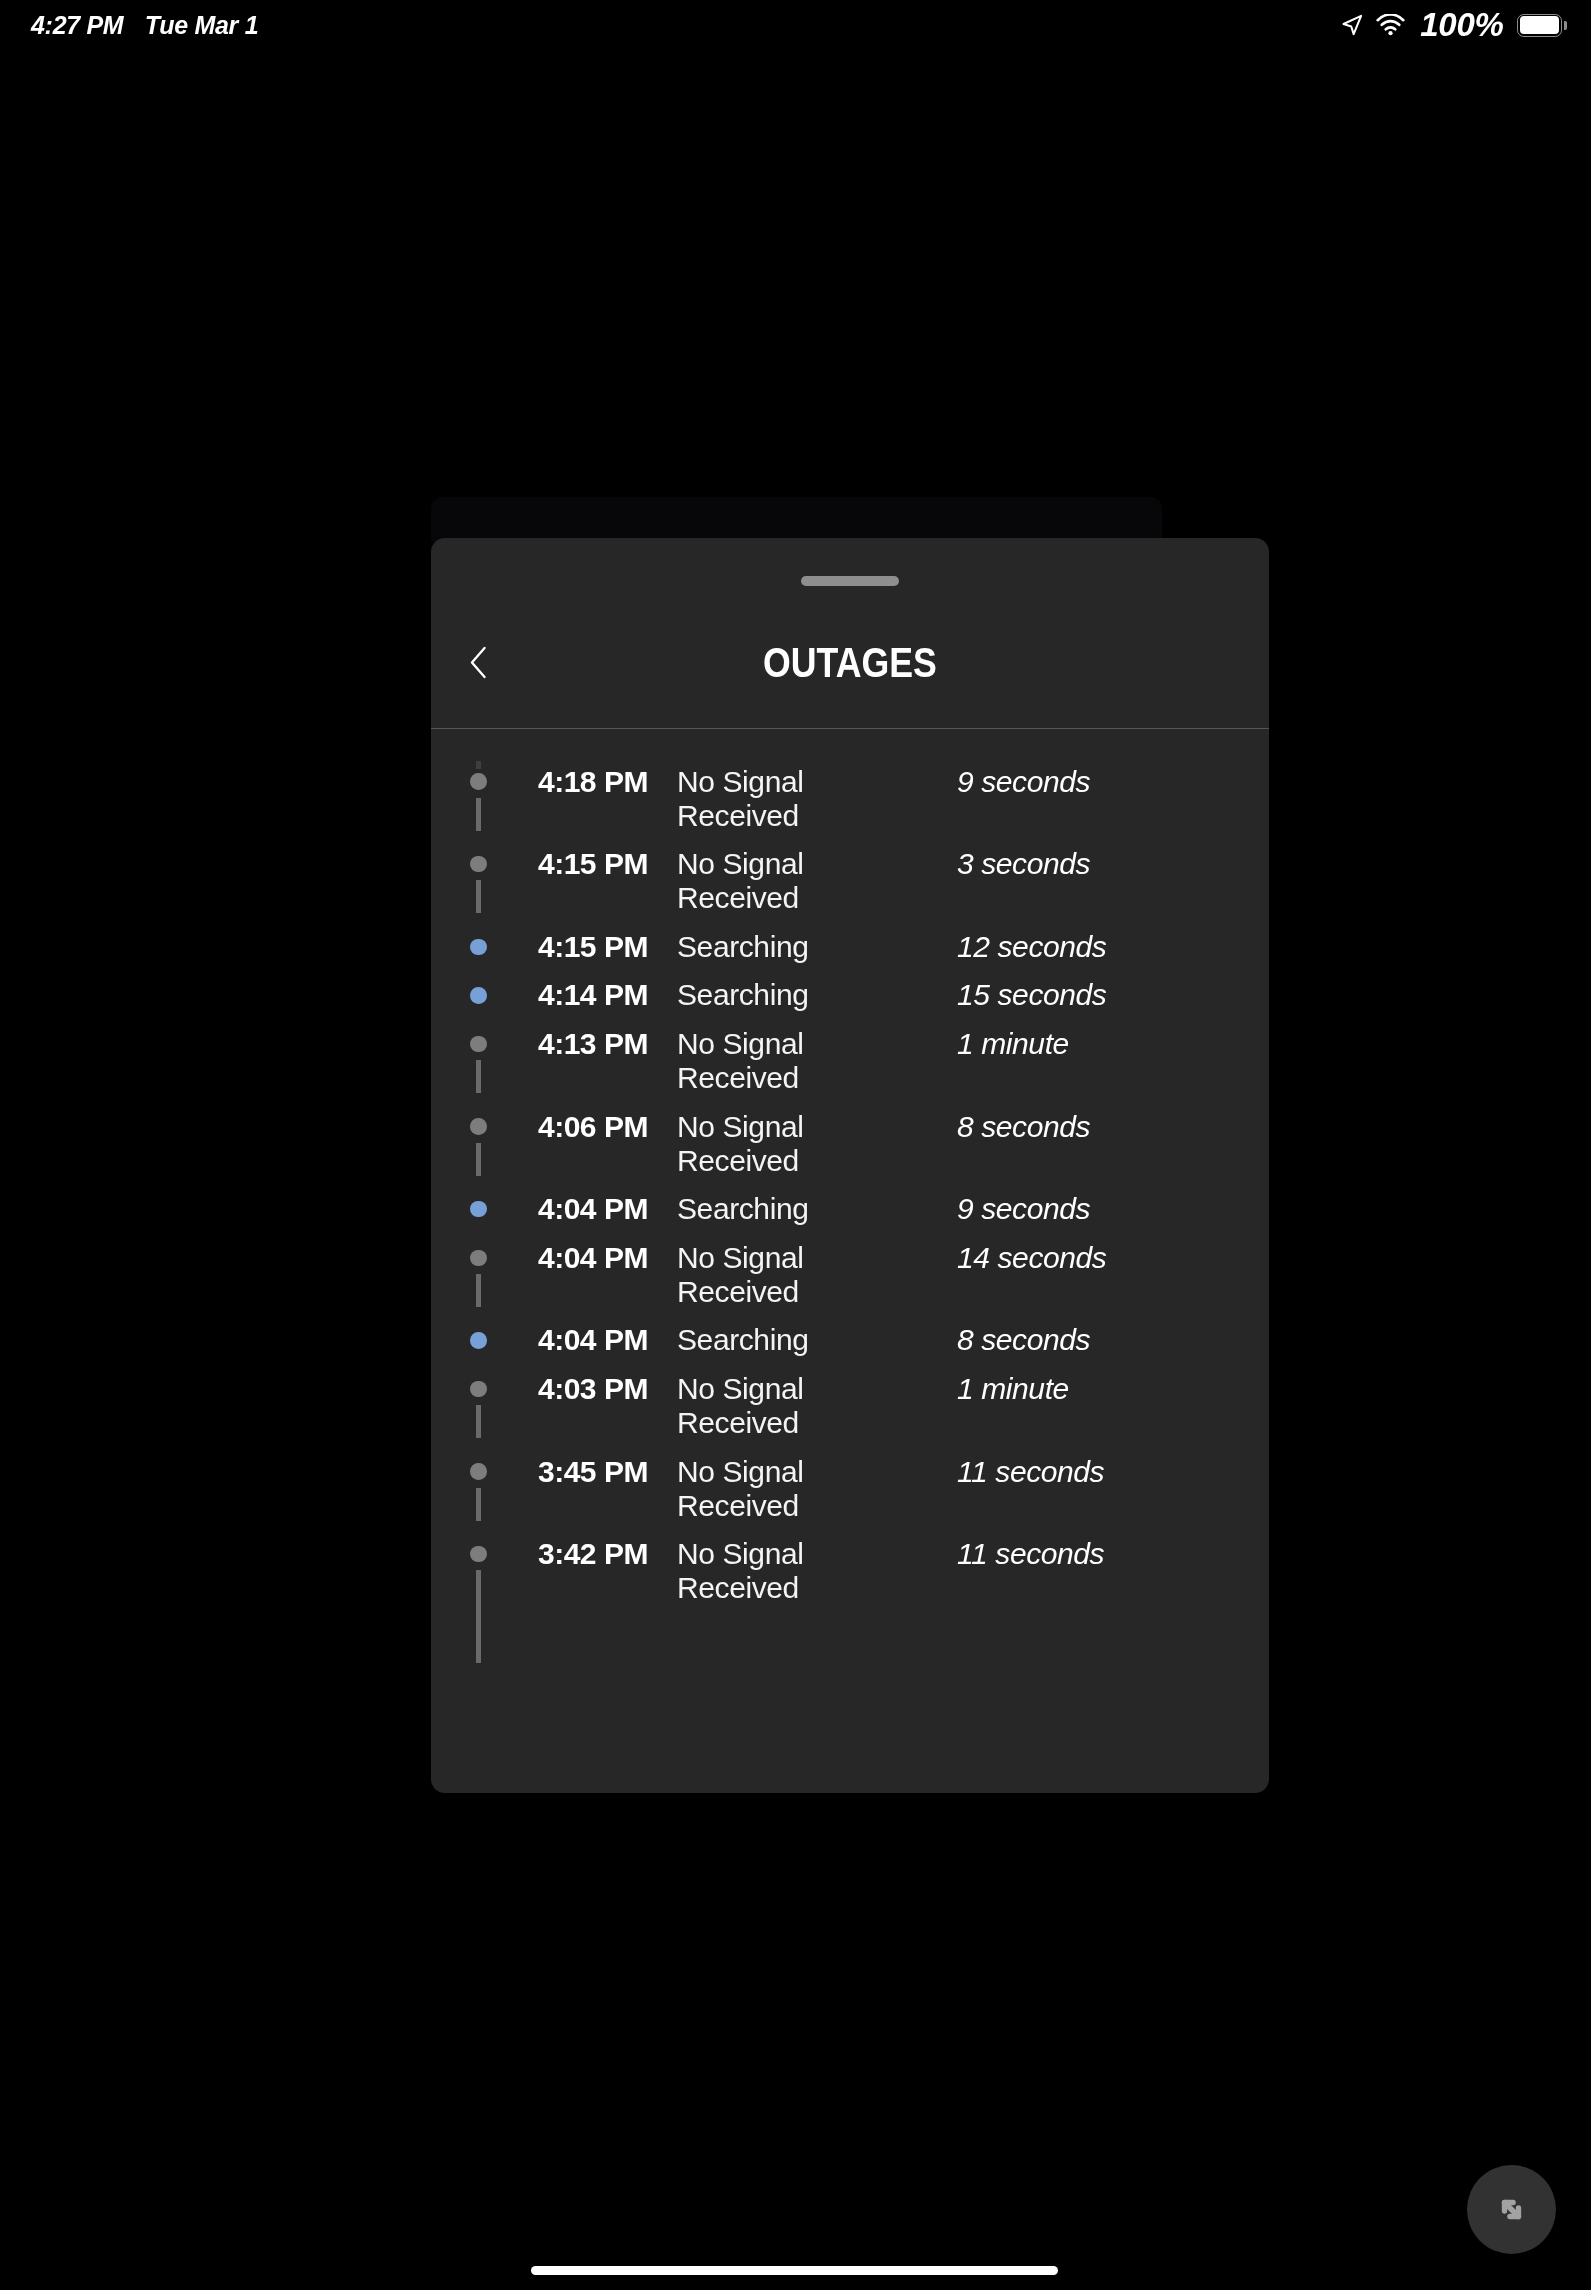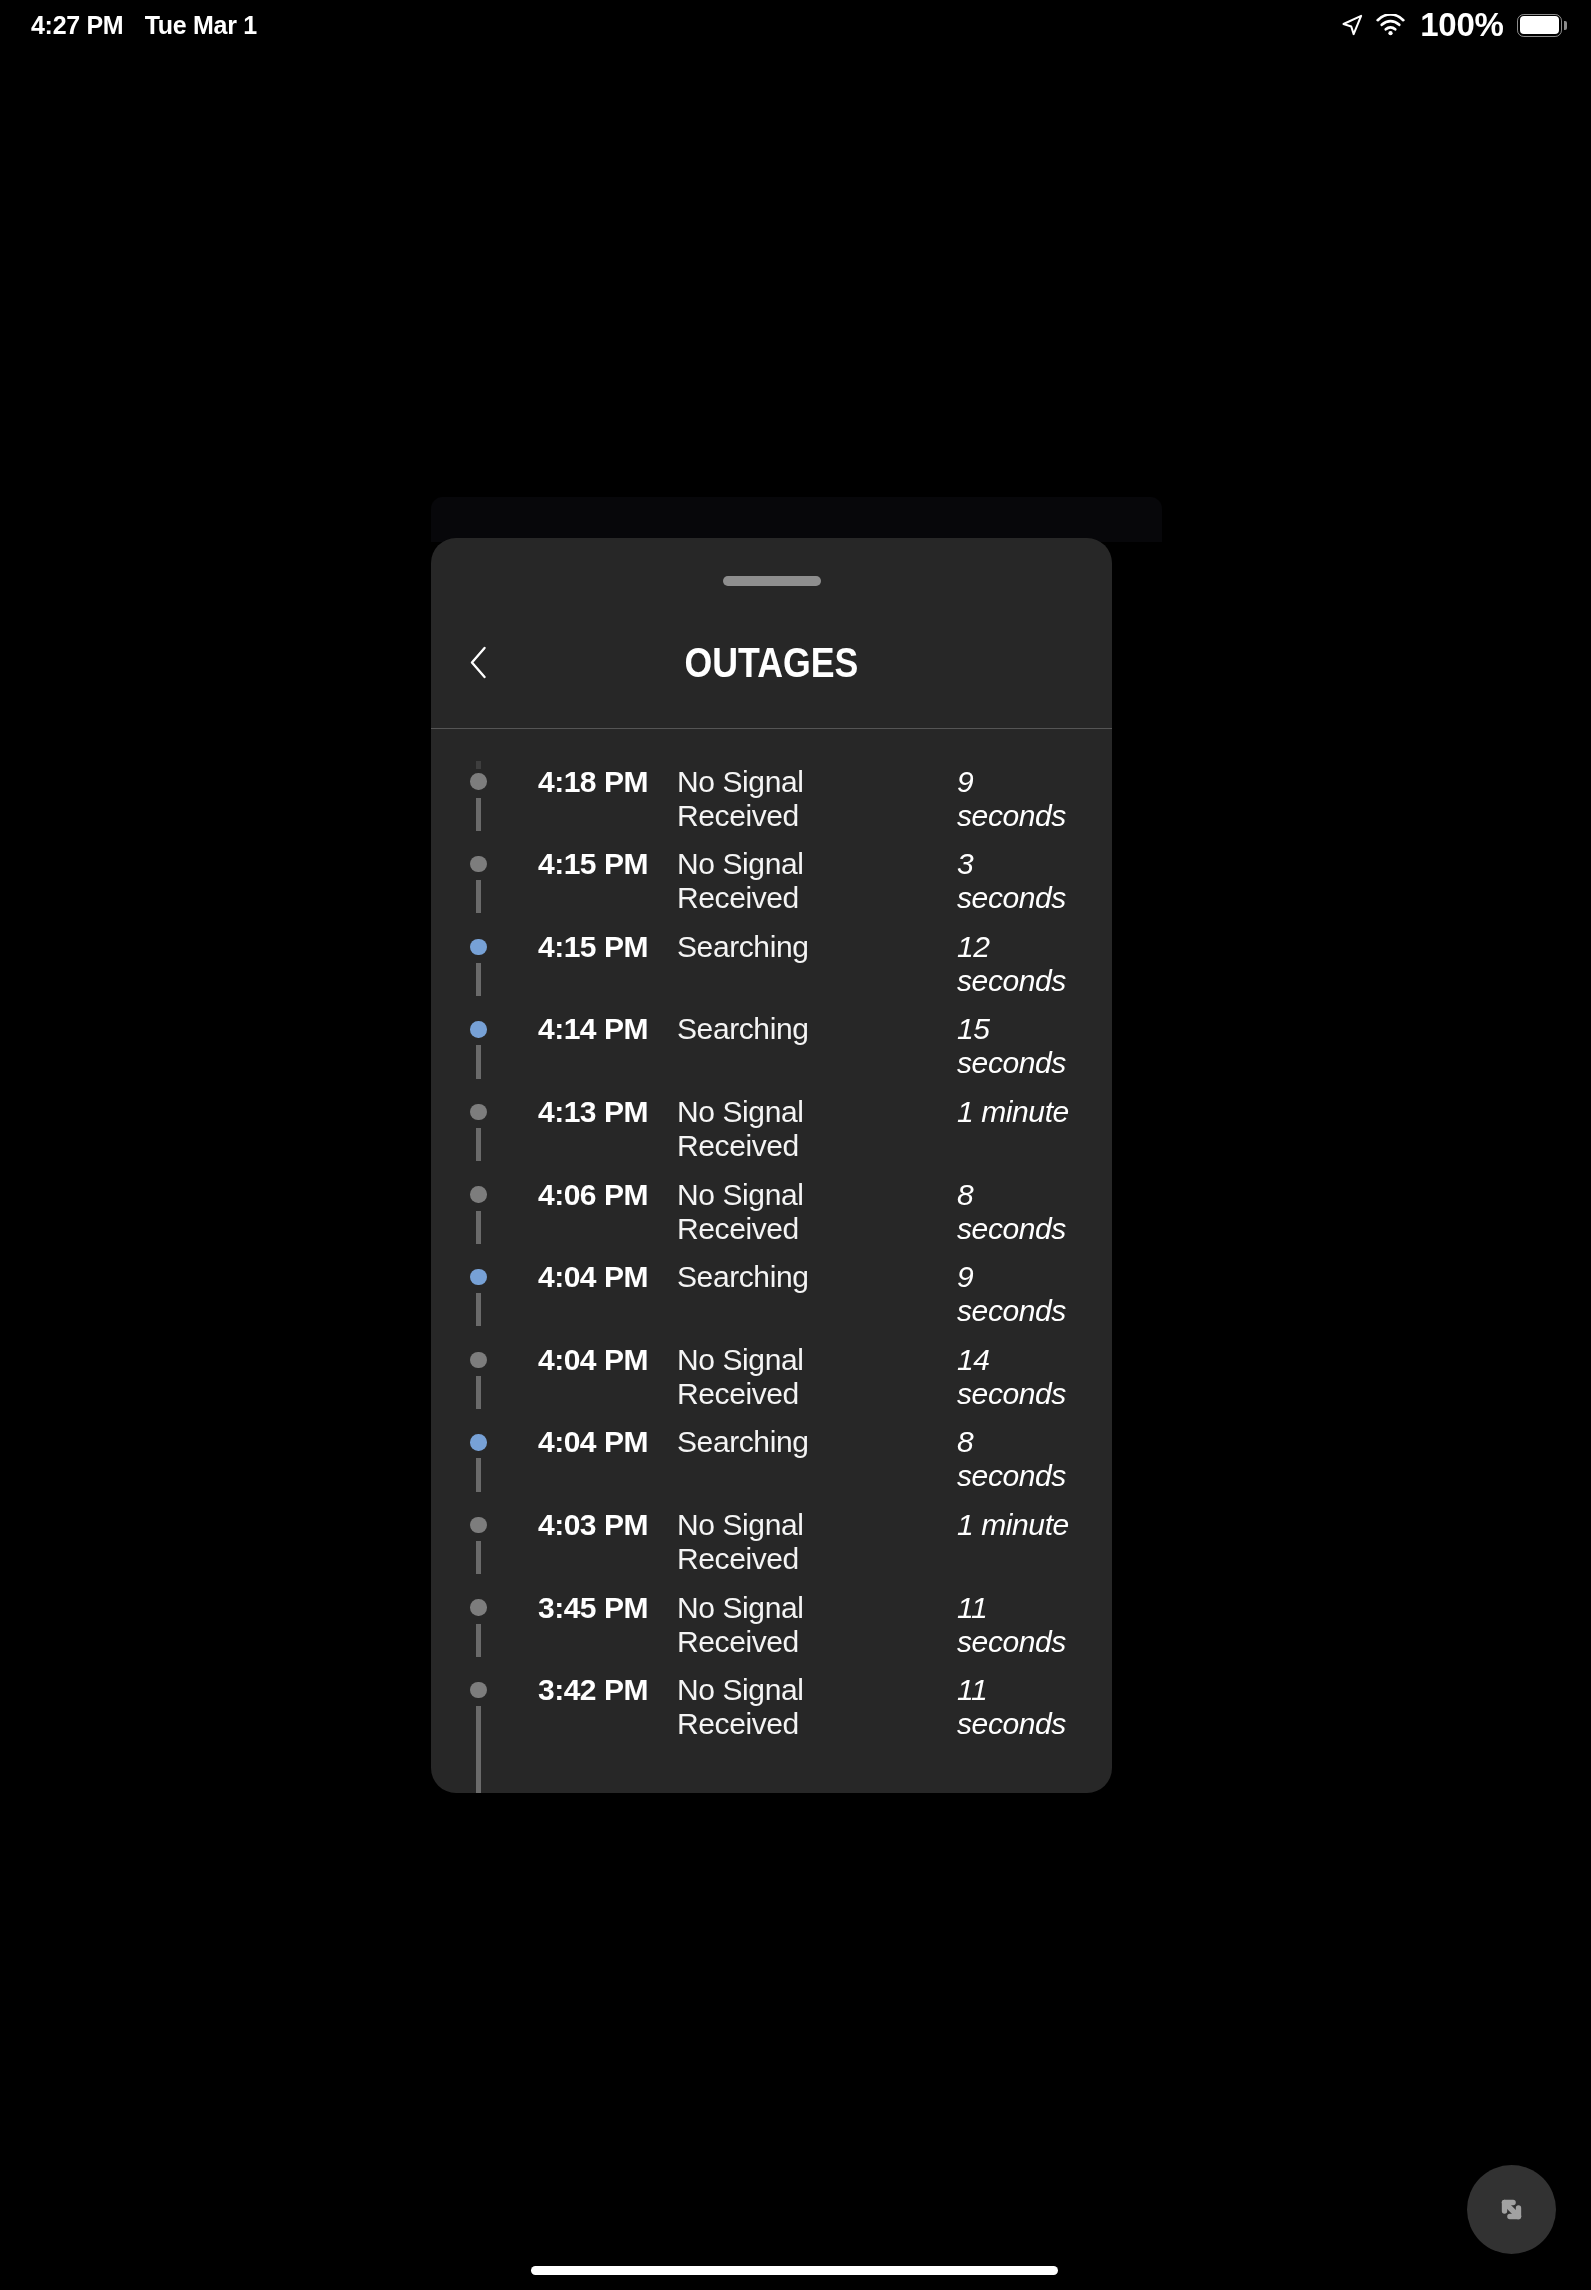--- a/index.html
+++ b/index.html
@@ -1,30 +1,30 @@
 <!DOCTYPE html>
 <html><head>
 <meta charset="utf-8">
 <style>
   * { margin:0; padding:0; box-sizing:border-box; }
   html,body { width:1591px; height:2290px; background:#000; overflow:hidden; }
   body { font-family:"Liberation Sans","DejaVu Sans",sans-serif; color:#fff; position:relative; }
 
   
-  .statusbar { position:absolute; top:0; left:0; width:100%; height:50px; display:flex; justify-content:space-between; align-items:center; padding:0 29px 0 31px; }
+  .statusbar { position:absolute; top:0; left:0; width:100%; height:50px; display:flex; justify-content:space-between; align-items:center; padding:0 29px 0 31px;font-style:italic; }
   .sb-left { display:flex; gap:21.3px; align-items:baseline; font-size:25px; font-weight:700; letter-spacing:-0.3px; }
   .sb-right { display:flex; align-items:center; gap:11.6px; }
   .sb-right .pct { font-size:33px; font-weight:700; margin-left:3.9px; letter-spacing:-0.3px; }
   .battery { position:relative; width:45px; height:23px; border:1.9px solid rgba(255,255,255,.55); border-radius:6.8px; margin-left:1.9px; }
   .battery .fill { position:absolute; inset:1.9px; background:#fff; border-radius:3.9px; }
   .battery .nub { position:absolute; right:-5.8px; top:6.8px; width:2.9px; height:8.7px; background:rgba(255,255,255,.55); border-radius:0 1.9px 1.9px 0; }
 
   
   .sheet-stack { position:absolute; left:431px; top:497px; width:731px; height:45px; background:#07070a; border-radius:11.6px 11.6px 0 0; }
-  .sheet { position:absolute; left:431px; top:538px; width:681px; height:1255px; background:#272727; border-radius:25px; overflow:hidden; }
+  .sheet { position:absolute; left:431px; top:538px; width:838px; height:1255px; background:#272727; border-radius:14px; overflow:hidden; }
 
   .handle { width:98px; height:9.7px; border-radius:4.9px; background:#8E8E8E; margin:38px auto 0; }
 
   .title-row { position:relative; margin-top:50px; height:54px; }
   .back-btn { position:absolute; left:39px; top:9.7px; width:27px; height:35px; display:flex; align-items:center; cursor:pointer; background:none; border:none; }
   .sheet-title { text-align:center; font-size:42px; font-weight:700; line-height:54px; letter-spacing:0px; transform:scaleX(.85); transform-origin:center; }
 
   .desc { margin:29px 39px 0 39px; width:647px; font-size:30px; line-height:45px; color:#ECECEC; letter-spacing:-0.4px; }
   .info-icon { display:inline-flex; align-items:center; justify-content:center; width:26px; height:26px; border:1.9px solid #E0E0E0; border-radius:50%; font-size:18.4px; line-height:1; color:#E0E0E0; margin-left:8.7px; vertical-align:-2.9px; cursor:pointer; }
 

